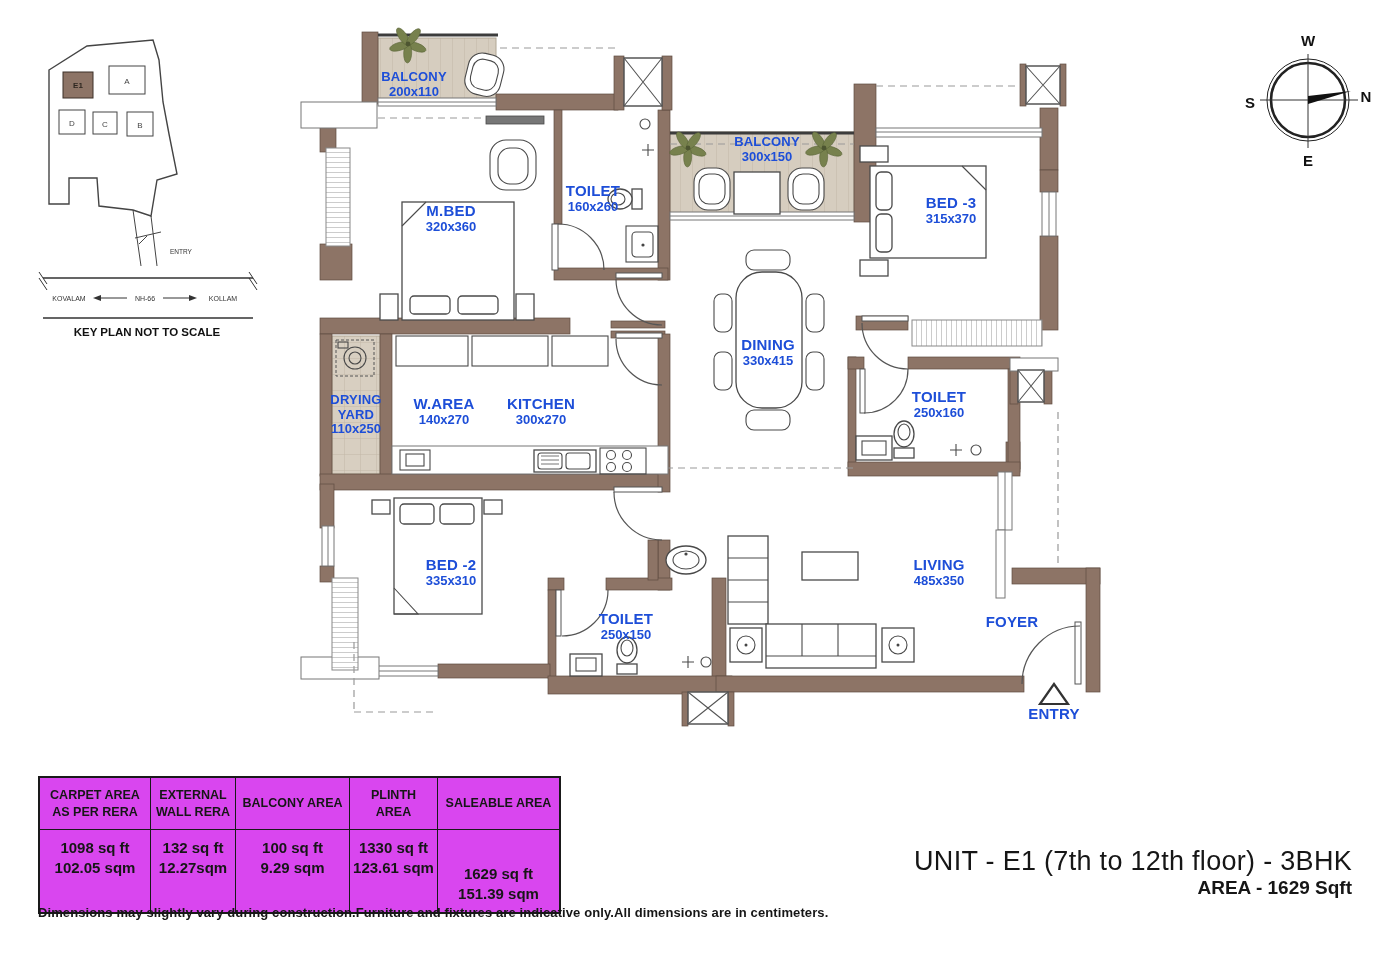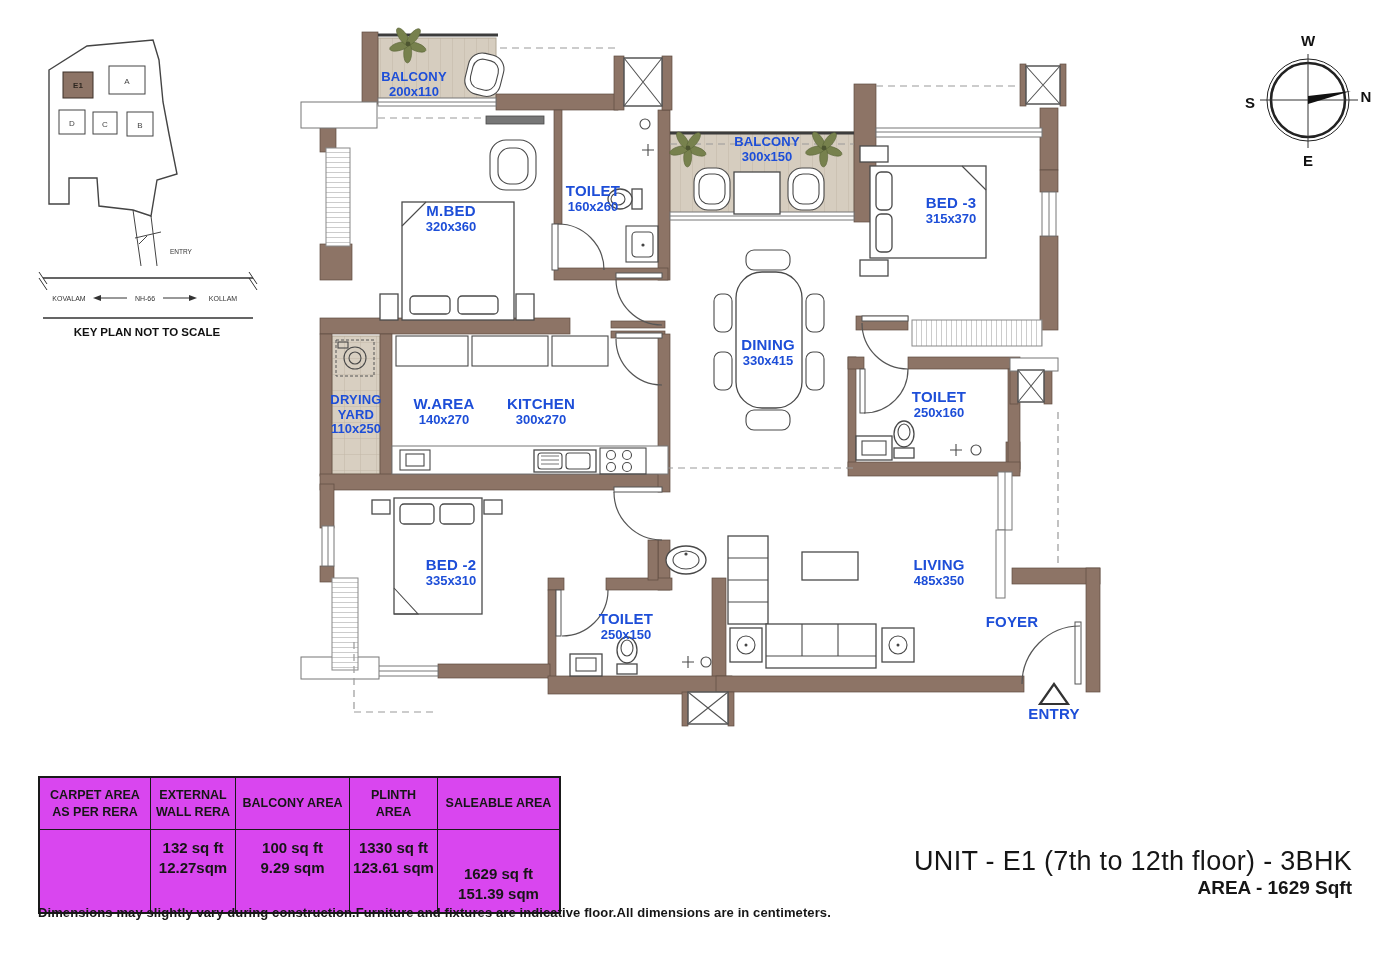--- a/index.html
+++ b/index.html
@@ -453,20 +453,22 @@
   </div>
   <div class="rlabel" style="left:758px;top:692px;">
     <span class="nm">ENTRY</span>
   </div>
 </div>
 
 <div id="area-table">
   <div class="atcol" style="width:110px">
     <div class="ath">CARPET AREA
 AS PER RERA</div>
+    <div class="atv">1098 sq ft
+102.05 sqm</div>
   </div>
   <div class="atcol" style="width:84px">
     <div class="ath">EXTERNAL
 WALL RERA</div>
     <div class="atv">132 sq ft
 12.27sqm</div>
   </div>
   <div class="atcol" style="width:113px">
     <div class="ath">BALCONY AREA</div>
     <div class="atv">100 sq ft
@@ -482,13 +484,13 @@
     <div class="atv">1629 sq ft
 151.39 sqm</div>
   </div>
 </div>
 
 <div id="title-block">
   <div class="t1">UNIT - E1 (7th to 12th floor) - 3BHK</div>
   <div class="t2">AREA - 1629 Sqft</div>
 </div>
 
-<div id="disclaimer">Dimensions may slightly vary during construction.Furniture and fixtures are indicative floor.All dimensions are in centimeters.</div>
+<div id="disclaimer">Dimensions may slightly vary during construction.Furniture and fixtures are indicative only.All dimensions are in centimeters.</div>
 
 </body></html>

